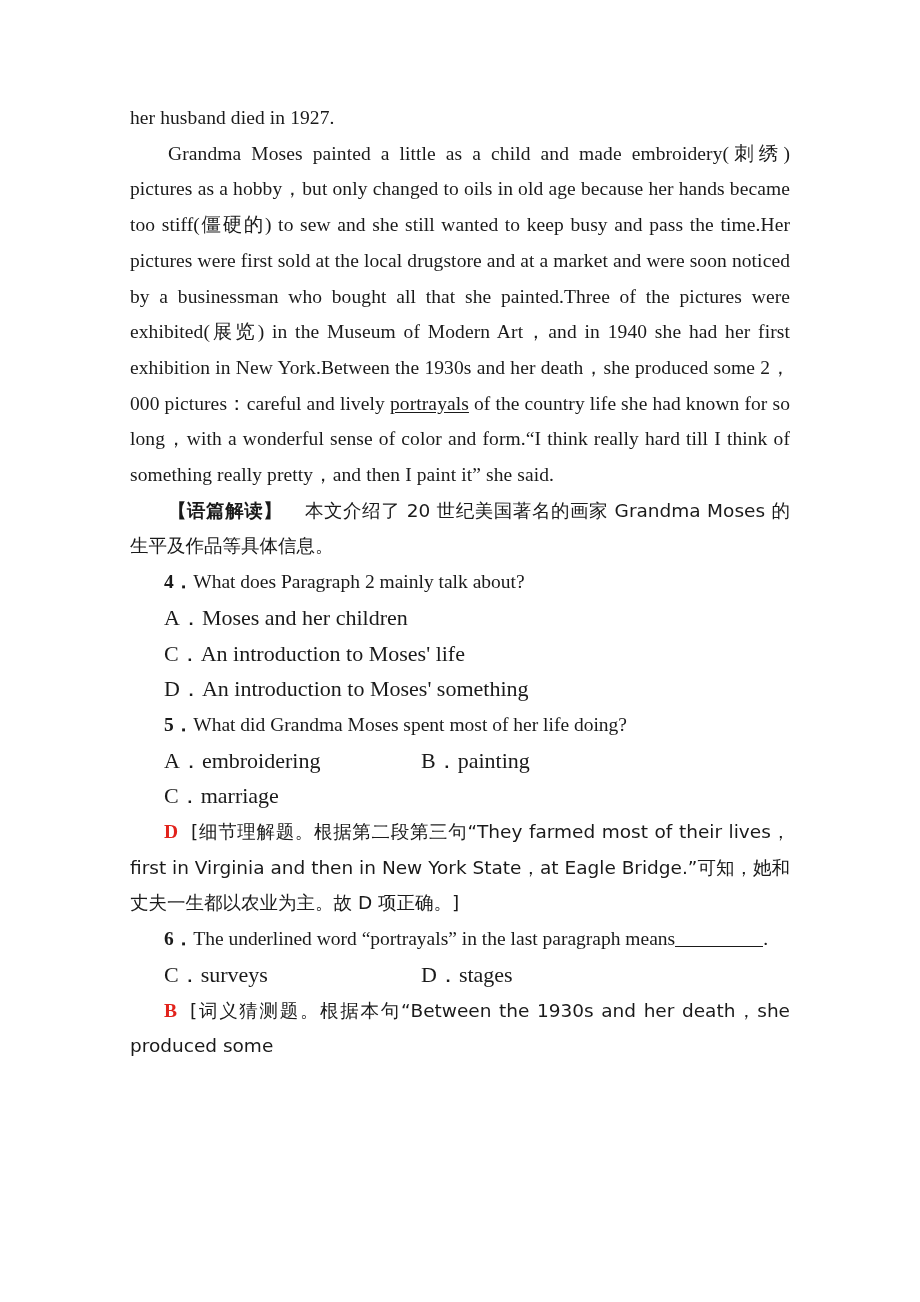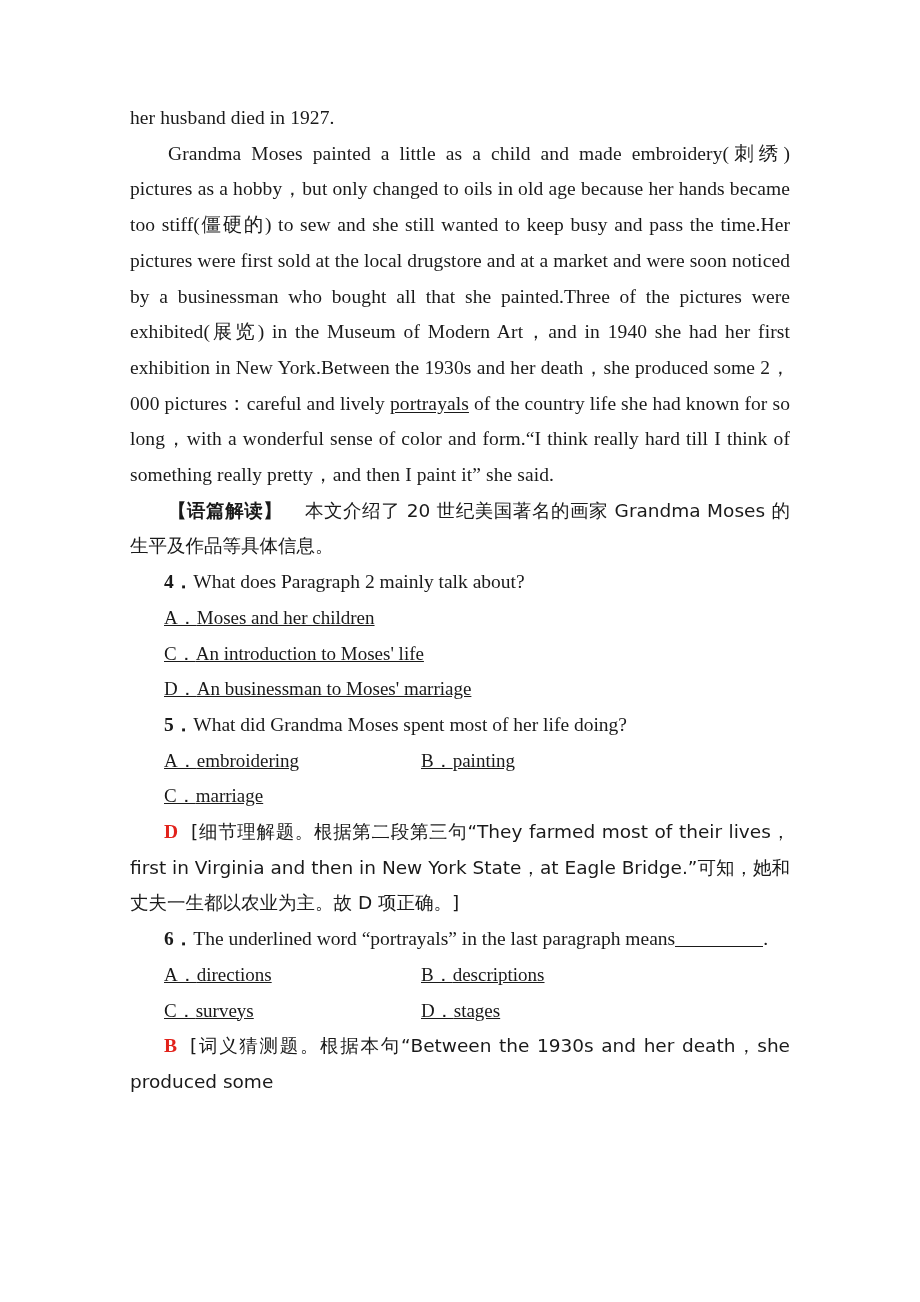--- a/index.html
+++ b/index.html
@@ -89,23 +89,22 @@
     width: 88px;
     border-bottom: 1.6px solid #1a1a1a;
     vertical-align: -2px;
   }
 
   .options {
     margin: 0;
   }
   .opt-row {
     display: flex;
-    font-size: 19px;
-    line-height: 35.7px;
-    text-decoration: underline;
+    font-size: 22px;
+    line-height: 35.7px;
   }
   .opt-row.stacked {
     display: block;
   }
   .opt {
     padding-left: 34px;
     white-space: nowrap;
   }
   .opt.col1 {
     width: 257px;
@@ -153,21 +152,21 @@
       <p class="question"><span class="qnum">4．</span><span>What does Paragraph 2 mainly talk about?</span></p>
 
       <div class="options">
         <div class="opt-row stacked">
           <div class="opt"><span class="opt-letter">A．</span><span>Moses and her children</span></div>
         </div>
         <div class="opt-row stacked">
           <div class="opt"><span class="opt-letter">C．</span><span>An introduction to Moses' life</span></div>
         </div>
         <div class="opt-row stacked">
-          <div class="opt"><span class="opt-letter">D．</span><span>An businessman to Moses' marriage</span></div>
+          <div class="opt"><span class="opt-letter">D．</span><span>An introduction to Moses' something</span></div>
         </div>
       </div>
 
     </div>
 
     <div class="qblock">
       <p class="question"><span class="qnum">5．</span><span>What did Grandma Moses spent most of her life doing?</span></p>
 
       <div class="options">
         <div class="opt-row">
@@ -180,24 +179,20 @@
       </div>
 
       <p class="explain"><span class="ans">D</span><span class="ans-sp"></span><span class="cn">[细节理解题。根据第二段第三句“They farmed most of their lives，first in Virginia and then in New York State，at Eagle Bridge.”可知，她和丈夫一生都以农业为主。故 D 项正确。]</span></p>
     </div>
 
     <div class="qblock">
       <p class="question"><span class="qnum">6．</span><span>The underlined word “portrayals” in the last paragraph means</span><span class="blank-line"></span><span>.</span></p>
 
       <div class="options">
         <div class="opt-row">
-          <div class="opt col1"><span class="opt-letter">A．</span><span>directions</span></div>
-          <div class="opt col2"><span class="opt-letter">B．</span><span>descriptions</span></div>
-        </div>
-        <div class="opt-row">
           <div class="opt col1"><span class="opt-letter">C．</span><span>surveys</span></div>
           <div class="opt col2"><span class="opt-letter">D．</span><span>stages</span></div>
         </div>
       </div>
 
       <p class="explain"><span class="ans">B</span><span class="ans-sp"></span><span class="cn">[词义猜测题。根据本句“Between the 1930s and her death，she produced some</span></p>
     </div>
 
   </div>
 </div>

